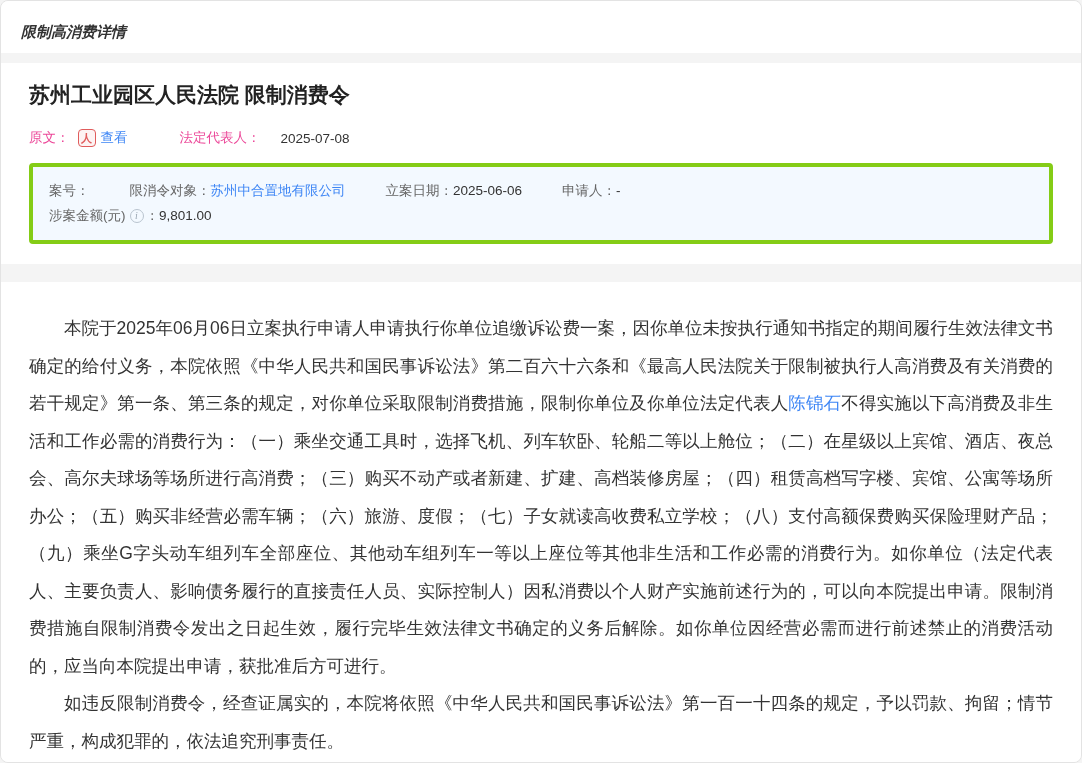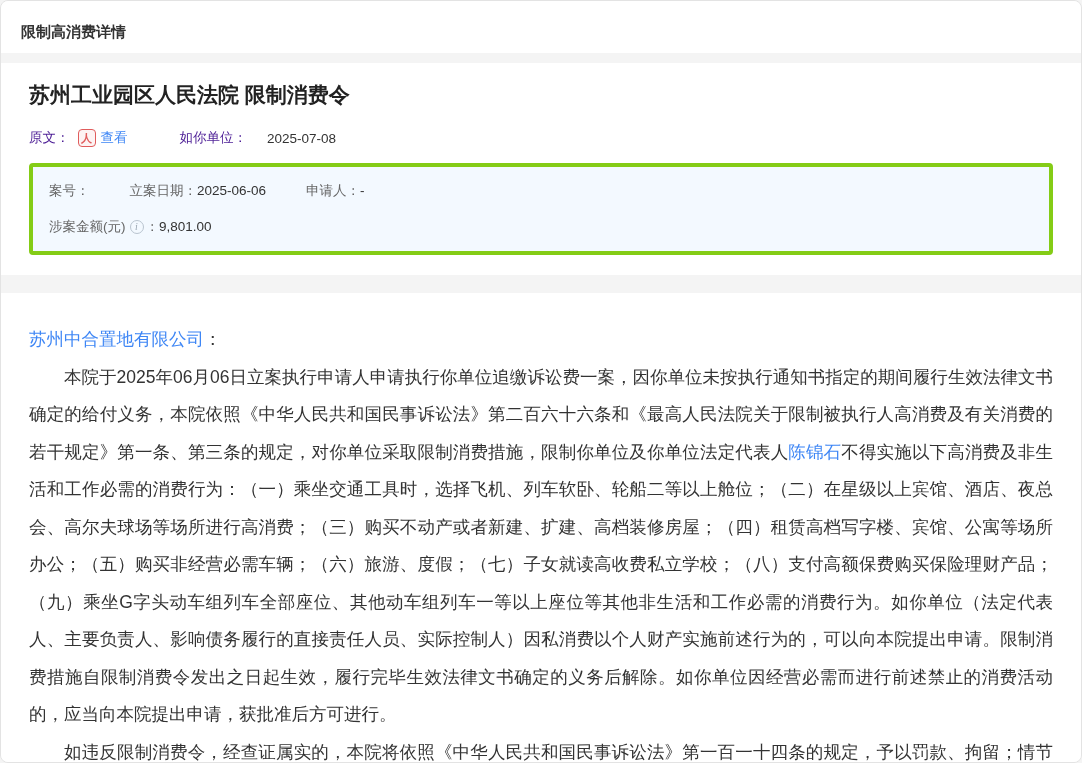--- a/index.html
+++ b/index.html
@@ -14,21 +14,21 @@
     background: #f4f4f4;
     border-radius: 8px;
     overflow: hidden;
     border: 1px solid #e3e3e3;
     display: flex; flex-direction: column;
   }
   
   .titlebar {
     height: 52px; background: #ffffff;
     display: flex; align-items: center;
-    padding: 11px 16px 0 20px; flex: none;
+    padding: 11px 16px 0 20px; flex: none; font-style: italic;
   }
   .page-title { font-size: 15px; font-weight: bold; color: #333; }
   .titlebar-right { margin-left: auto; display: flex; align-items: center; }
   .brand-logo {
     width: 28px; height: 28px; border-radius: 8px;
     background: linear-gradient(180deg, #41a4ff 0%, #1673f2 100%);
     display: flex; align-items: center; justify-content: center;
     margin-right: 7px; flex: none;
   }
   .brand-text { font-size: 21px; font-weight: 600; color: #222; letter-spacing: 1px; }
@@ -37,37 +37,37 @@
     cursor: pointer; font-weight: 400; padding: 2px;
   }
   .sep { background: #f4f4f4; flex: none; }
   .sep-s { height: 10px; }
   .sep-m { height: 18px; }
   
   .card { background: #fff; }
   .card-head { padding: 18px 28px 20px; flex: none; }
   .doc-title { font-size: 21px; font-weight: bold; color: #222; margin-bottom: 20px; }
   .meta-row { display: flex; align-items: center; font-size: 13.5px; color: #666; margin-bottom: 16px; }
-  .meta-label { color: #4c1d95; }
+  .meta-label { color: #ec4899; }
   .pdf-icon {
     display: inline-flex; align-items: center; justify-content: center;
     width: 18px; height: 18px; border: 1.5px solid #e05c5c; border-radius: 4px;
     color: #e05c5c; font-size: 11px; font-weight: bold;
     margin: 0 5px 0 8px; background: #fdf3f3;
   }
   .link { color: #3e86f5; text-decoration: none; cursor: pointer; }
   .meta-gap { width: 52px; }
   .meta-value { color: #333; margin-left: 20px; }
   
   .info-box {
     background: #f3f9ff; border: 4px solid #84cc16; border-radius: 4px;
     padding: 13px 16px; font-size: 13.5px;
   }
   .info-row { display: flex; align-items: center; column-gap: 40px; line-height: 22px; }
-  .info-row + .info-row { margin-top: 14px; }
+  .info-row + .info-row { margin-top: 3px; }
   .info-item { display: flex; align-items: center; white-space: nowrap; }
   .info-label { color: #666; }
   .info-value { color: #333; }
   .info-icon {
     display: inline-flex; align-items: center; justify-content: center;
     width: 14px; height: 14px; border: 1px solid #b9c4cf; border-radius: 50%;
     color: #9aa6b2; font-size: 10px; font-family: "Liberation Serif", serif;
     font-style: italic; margin: 0 2px 0 4px; cursor: pointer;
   }
   
@@ -90,28 +90,32 @@
   <div class="sep sep-s"></div>
 
   <div class="card card-head">
     <div class="doc-title">苏州工业园区人民法院 限制消费令</div>
 
     <div class="meta-row">
       <span class="meta-label">原文：</span>
       <span class="pdf-icon">人</span>
       <span class="link">查看</span>
       <span class="meta-gap"></span>
-      <span class="meta-label">如你单位：</span>
+      <span class="meta-label">法定代表人：</span>
       <span class="meta-value">2025-07-08</span>
     </div>
 
     <div class="info-box">
       <div class="info-row">
         <div class="info-item">
           <span class="info-label">案号：</span>
+        </div>
+        <div class="info-item">
+          <span class="info-label">限消令对象：</span>
+          <span class="link">苏州中合置地有限公司</span>
         </div>
         <div class="info-item">
           <span class="info-label">立案日期：</span>
           <span class="info-value">2025-06-06</span>
         </div>
         <div class="info-item">
           <span class="info-label">申请人：</span>
           <span class="info-value">-</span>
         </div>
       </div>
@@ -123,19 +127,18 @@
           <span class="info-value">9,801.00</span>
         </div>
       </div>
     </div>
   </div>
 
   <div class="sep sep-m"></div>
 
   <div class="card card-body">
     <div class="doc-text">
-      <p class="addressee-line"><span class="link">苏州中合置地有限公司</span><span>：</span></p>
       <p class="indent"><span>本院于2025年06月06日立案执行申请人申请执行你单位追缴诉讼费一案，因你单位未按执行通知书指定的期间履行生效法律文书确定的给付义务，本院依照《中华人民共和国民事诉讼法》第二百六十六条和《最高人民法院关于限制被执行人高消费及有关消费的若干规定》第一条、第三条的规定，对你单位采取限制消费措施，限制你单位及你单位法定代表人</span><span class="link">陈锦石</span><span>不得实施以下高消费及非生活和工作必需的消费行为：（一）乘坐交通工具时，选择飞机、列车软卧、轮船二等以上舱位；（二）在星级以上宾馆、酒店、夜总会、高尔夫球场等场所进行高消费；（三）购买不动产或者新建、扩建、高档装修房屋；（四）租赁高档写字楼、宾馆、公寓等场所办公；（五）购买非经营必需车辆；（六）旅游、度假；（七）子女就读高收费私立学校；（八）支付高额保费购买保险理财产品；（九）乘坐G字头动车组列车全部座位、其他动车组列车一等以上座位等其他非生活和工作必需的消费行为。如你单位（法定代表人、主要负责人、影响债务履行的直接责任人员、实际控制人）因私消费以个人财产实施前述行为的，可以向本院提出申请。限制消费措施自限制消费令发出之日起生效，履行完毕生效法律文书确定的义务后解除。如你单位因经营必需而进行前述禁止的消费活动的，应当向本院提出申请，获批准后方可进行。</span></p>
       <p class="indent">如违反限制消费令，经查证属实的，本院将依照《中华人民共和国民事诉讼法》第一百一十四条的规定，予以罚款、拘留；情节严重，构成犯罪的，依法追究刑事责任。</p>
     </div>
   </div>
 
 </div>
 
 </body></html>

